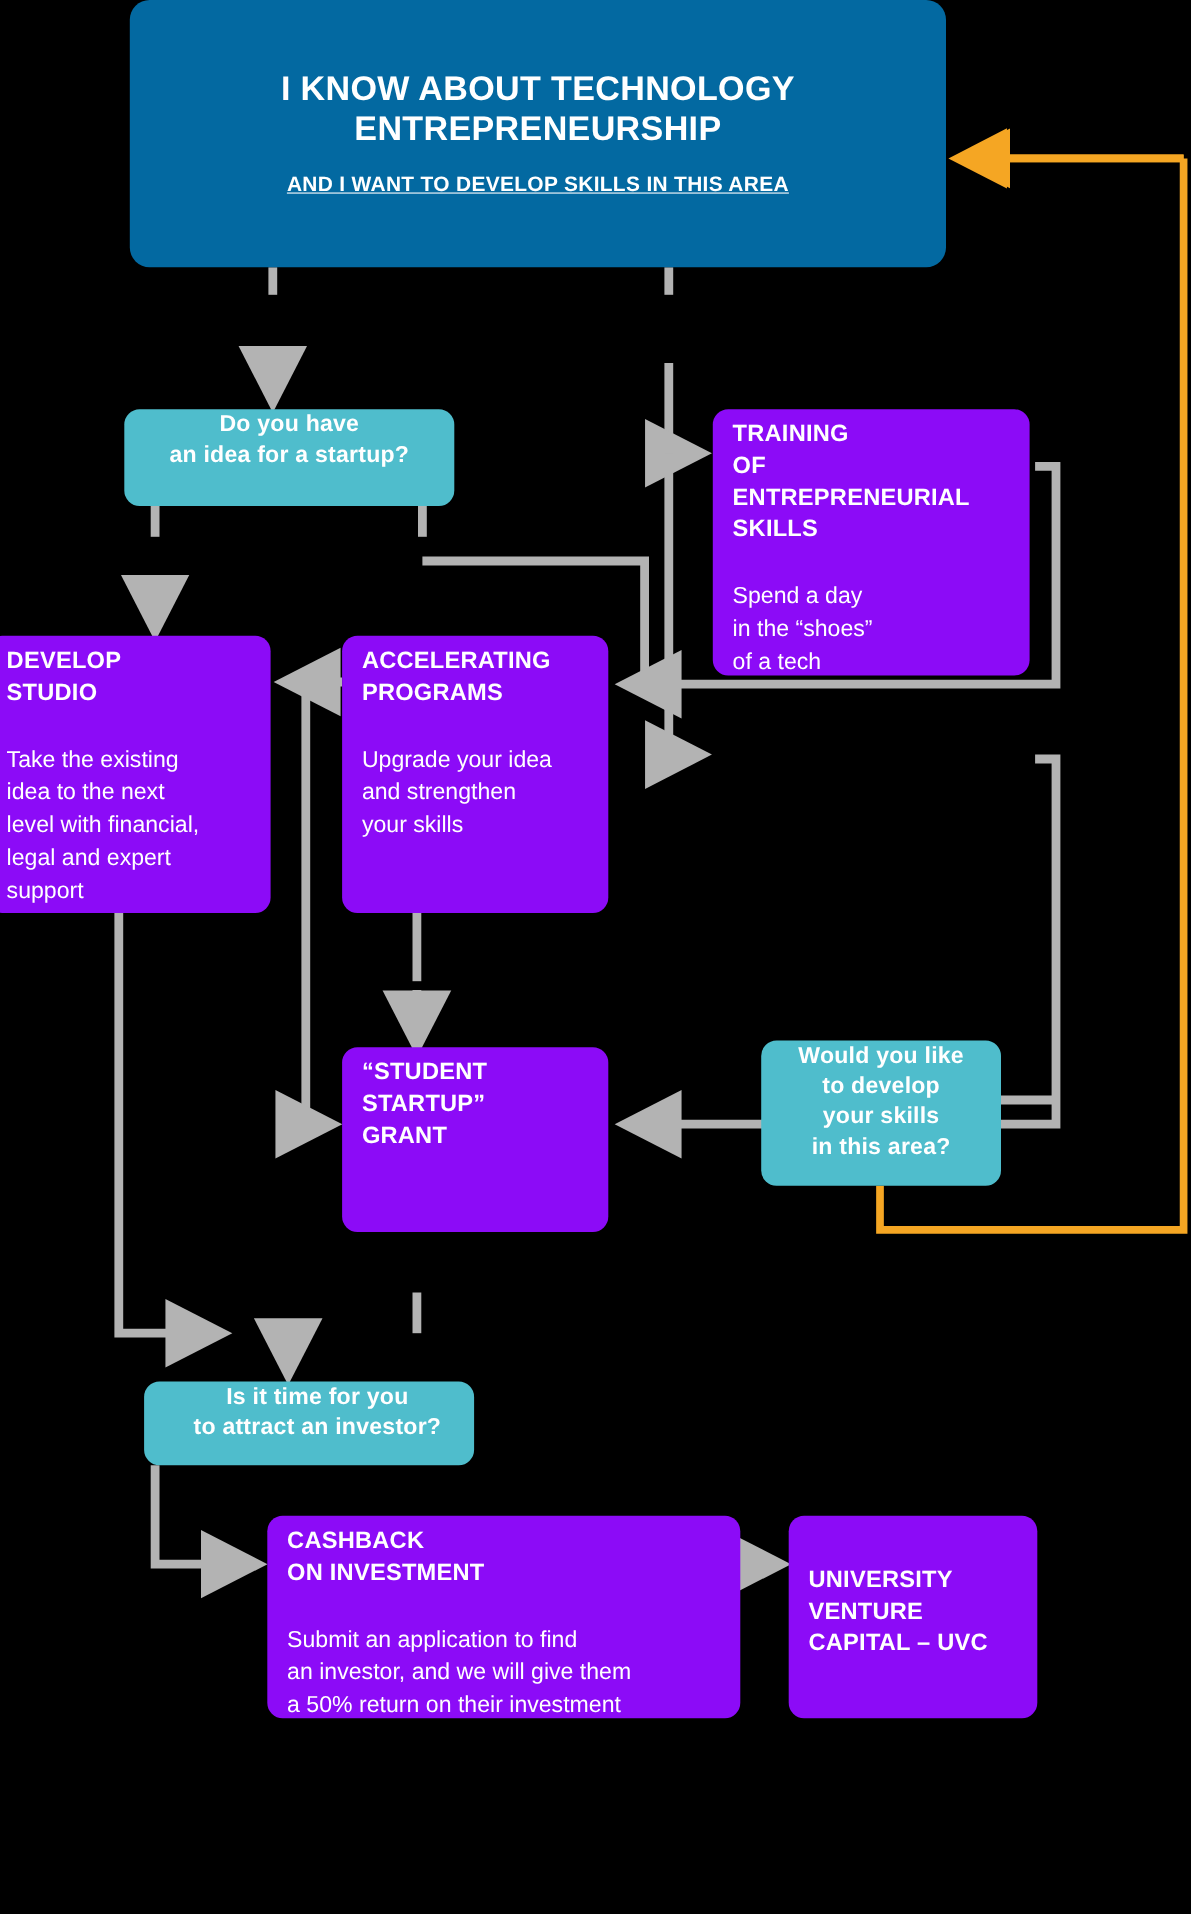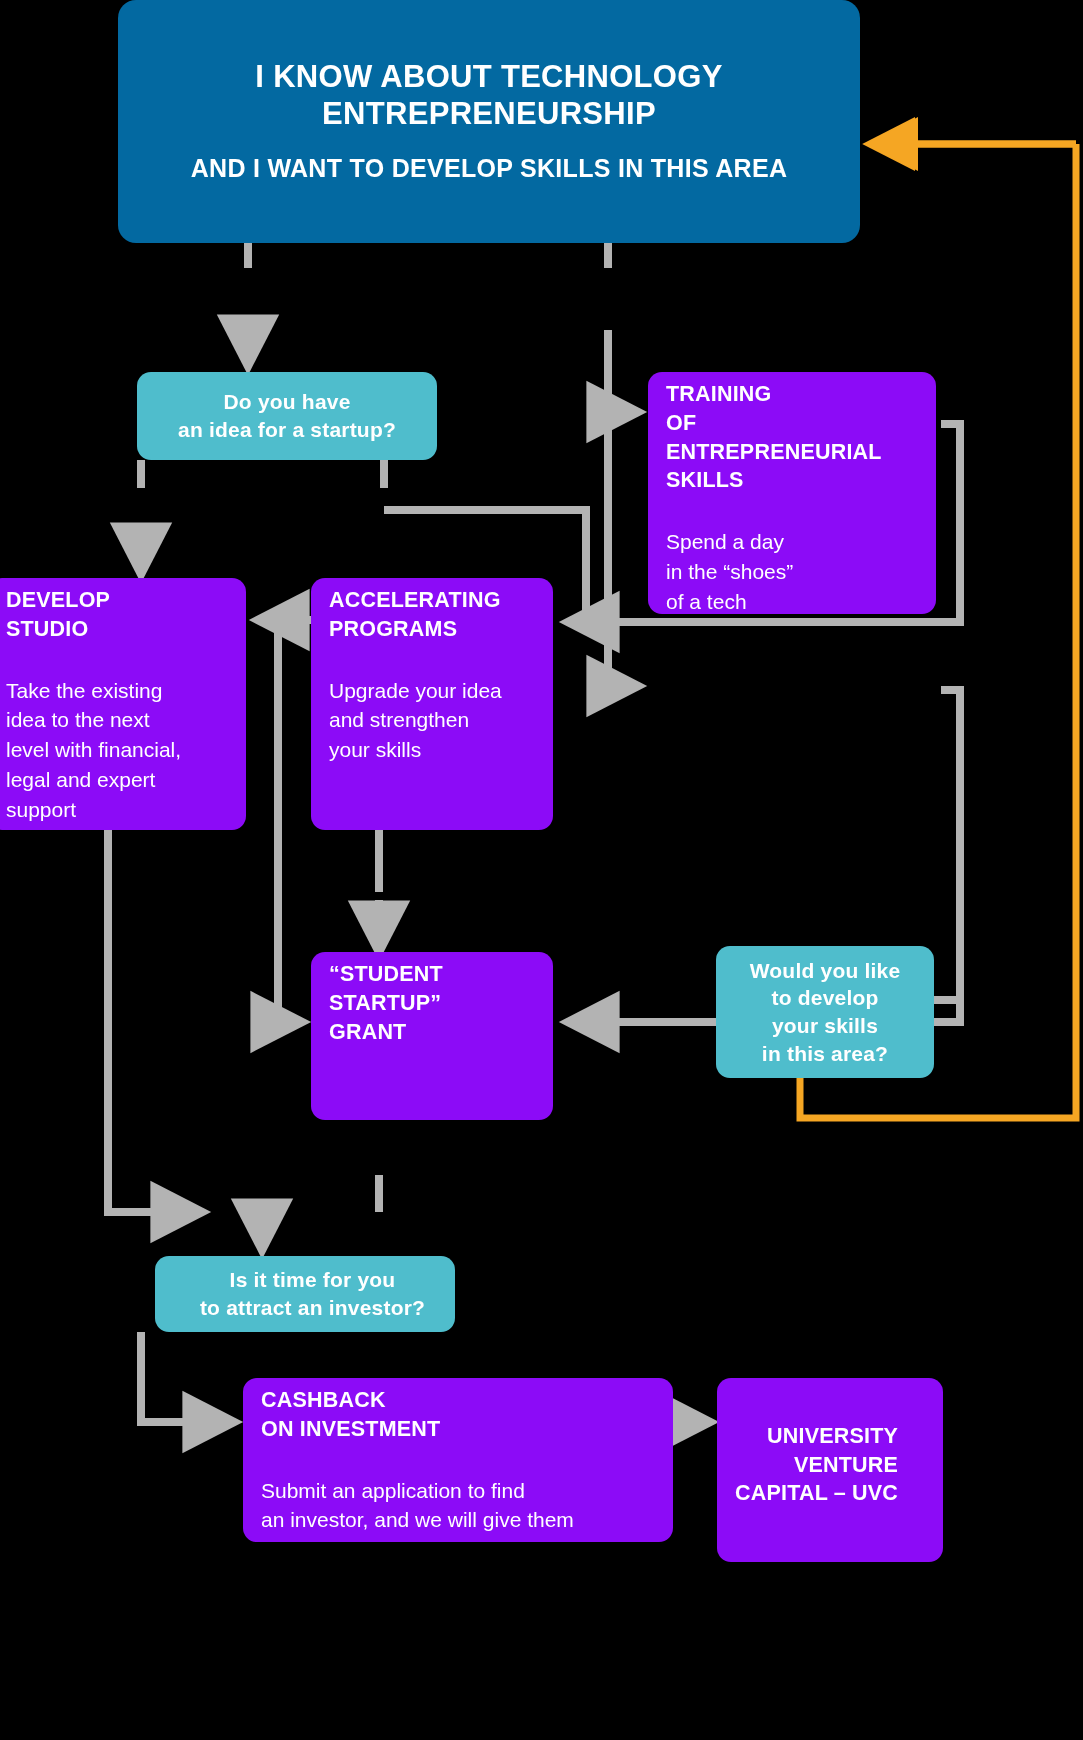--- a/index.html
+++ b/index.html
@@ -38,37 +38,37 @@
     flex-direction: column;
     align-items: center;
     justify-content: center;
     text-align: center;
   }
   .node.teal {
     background: #4FBDCC;
     display: flex;
     flex-direction: column;
     align-items: center;
-    justify-content: center;
+    justify-content: flex-start;
     text-align: center;
-    margin-left: 24px;
   }
   .node.purple {
     background: #8C0BF7;
   }
   .title-xl {
     color: #FFFFFF;
     font-weight: bold;
     font-size: 31px;
     line-height: 1.18;
     letter-spacing: 0.3px;
   }
   .title-xl.second {
-    font-size: 25px;
+    font-size: 19px;
     margin-top: 22px;
+    text-decoration: underline;
   }
   .teal-text {
     color: #FFFFFF;
     font-weight: bold;
     font-size: 21px;
     line-height: 1.32;
     letter-spacing: 0.2px;
     padding: 0 14px;
     white-space: pre-line;
   }
@@ -205,27 +205,27 @@
 to develop
 your skills
 in this area?</div>
   </div>
 
   <div class="node teal" style="left:131px; top:1256px; width:300px; height:76px;padding-left:15px;">
     <div class="teal-text">Is it time for you
 to attract an investor?</div>
   </div>
 
-  <div class="node purple pad" style="left:243px; top:1378px; width:430px; height:164px;">
+  <div class="node purple pad" style="left:243px; top:1378px; width:430px; height:184px;">
     <div class="p-head">CASHBACK
 ON INVESTMENT</div>
     <div class="p-body">Submit an application to find
 an investor, and we will give them
 a 50% return on their investment</div>
   </div>
 
-  <div class="node purple pad" style="left:717px; top:1378px; width:226px; height:184px; display:flex; align-items:center;text-align:right;">
+  <div class="node purple pad" style="left:717px; top:1378px; width:226px; height:184px; display:flex; align-items:center;">
     <div class="p-head">UNIVERSITY
 VENTURE
 CAPITAL – UVC</div>
   </div>
 
 </div>
 
 </body></html>

